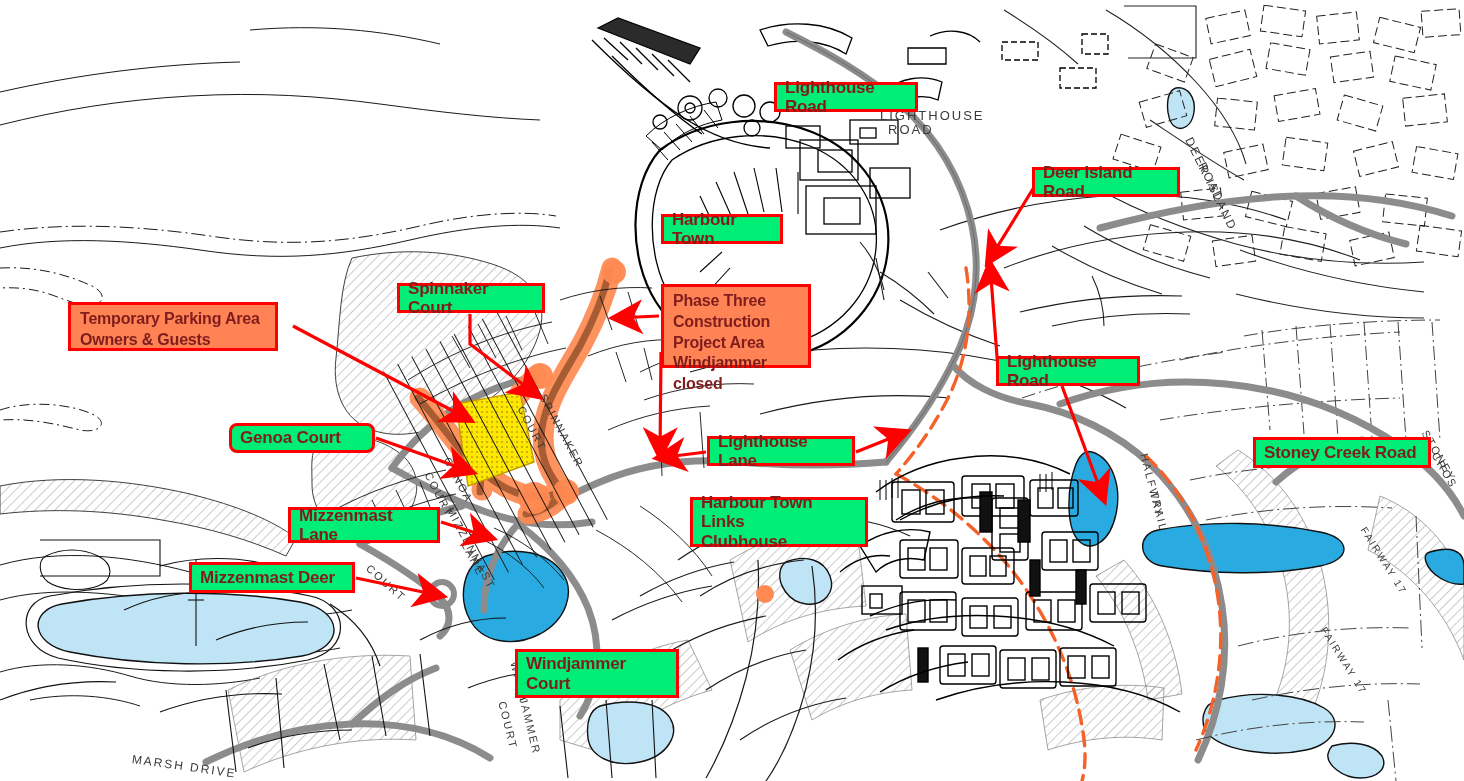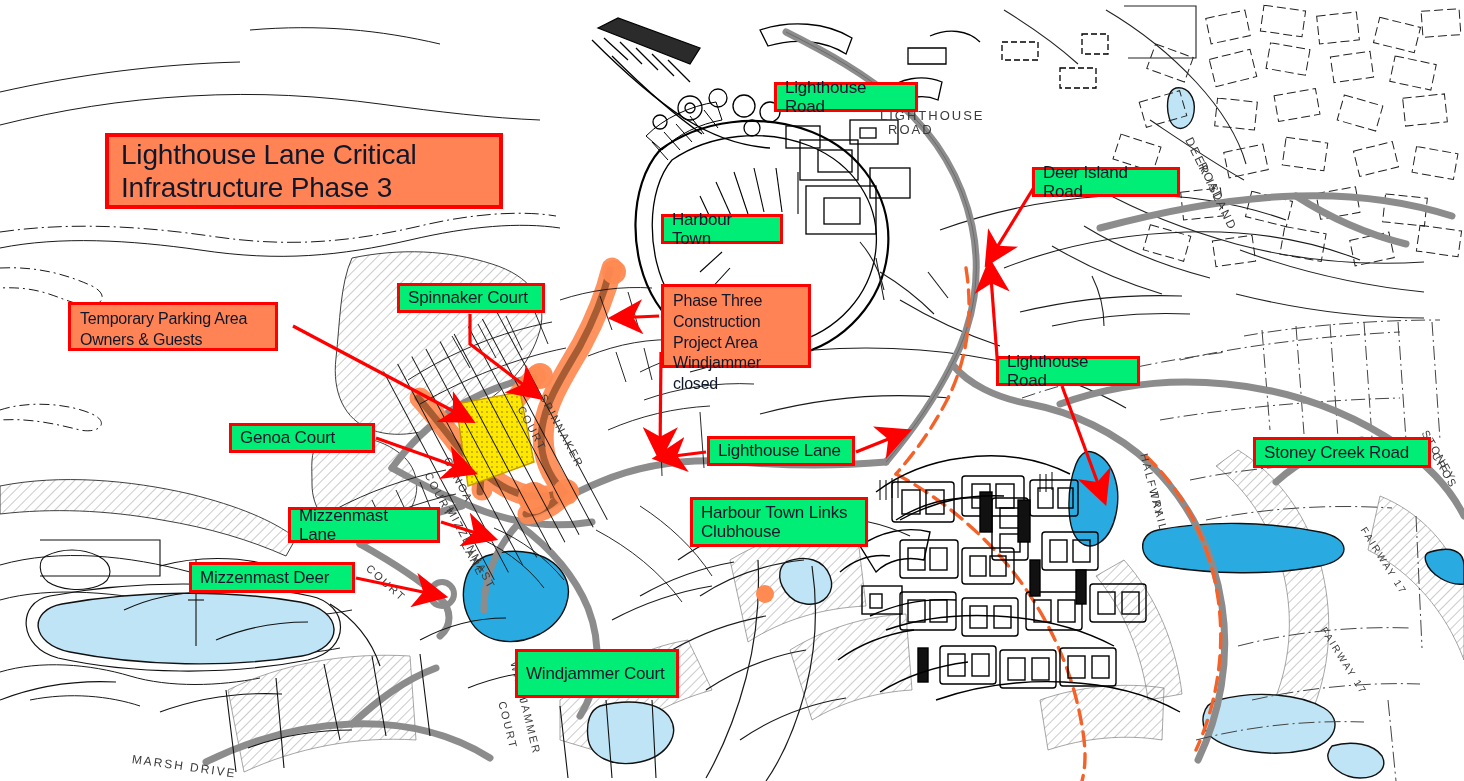--- a/index.html
+++ b/index.html
@@ -22,22 +22,22 @@
   
   #overlay{
     position:absolute;left:0;top:0;width:1464px;height:781px;
     pointer-events:none;
   }
 
   
   .box{
     position:absolute;
     border:3px solid #FF0000;
-    font-weight:normal;
-    color:#0f172a;
+    font-weight:bold;
+    color:#7f1d1d;
     line-height:1.12;
     box-sizing:border-box;
     white-space:pre-line;
     display:flex;
     align-items:center;
     letter-spacing:-0.2px;
   }
   .box.green{ background:#00ED76; }
   .box.orange{ background:#FF8355; }
 
@@ -534,32 +534,30 @@
     </g>
 
   </svg>
 
   <div id="callouts">
       <div class="box green lbl" style="left: 774px; top: 82px; width: 144px; height: 30px;">Lighthouse Road</div>
       <div class="box green lbl" style="left: 1032px; top: 167px; width: 148px; height: 30px;">Deer Island Road</div>
       <div class="box green lbl" style="left: 661px; top: 214px; width: 122px; height: 30px;">Harbour Town</div>
       <div class="box green lbl" style="left: 397px; top: 283px; width: 148px; height: 30px;">Spinnaker Court</div>
       <div class="box green lbl" style="left: 996px; top: 356px; width: 144px; height: 30px;">Lighthouse Road</div>
-      <div class="box green lbl" style="left: 229px; top: 423px; width: 146px; height: 30px;">Genoa Court</div>
+      <div class="box green lbl" style="left: 229px; top: 423px; width: 146px; height: 30px; border-radius: 8px;">Genoa Court</div>
       <div class="box green lbl" style="left: 1253px; top: 437px; width: 178px; height: 31px;">Stoney Creek Road</div>
       <div class="box green lbl" style="left: 707px; top: 436px; width: 148px; height: 30px;">Lighthouse Lane</div>
       <div class="box green lbl" style="left: 288px; top: 507px; width: 152px; height: 36px;">Mizzenmast Lane</div>
       <div class="box green lbl" style="left: 690px; top: 497px; width: 178px; height: 50px;">Harbour Town Links
 Clubhouse</div>
       <div class="box green lbl" style="left: 189px; top: 562px; width: 166px; height: 31px;">Mizzenmast Deer</div>
       <div class="box green lbl" style="left: 515px; top: 636px; width: 164px; height: 49px; margin-top: 13px;">Windjammer Court</div>
       <div class="box orange note-box" style="left: 68px; top: 302px; width: 210px; height: 49px;">Temporary Parking Area
 Owners &amp; Guests</div>
       <div class="box orange note-box" style="left: 661px; top: 284px; width: 150px; height: 84px;">Phase Three
 Construction
 Project Area
 Windjammer closed</div>
     </div>
 
-  <div class="box orange title-box" id="title-box" style="left:105px;top:133px;width:398px;height:76px;">Lighthouse Lane Critical
-Infrastructure Phase 3</div>
 
 </div>
 
 </body></html>

